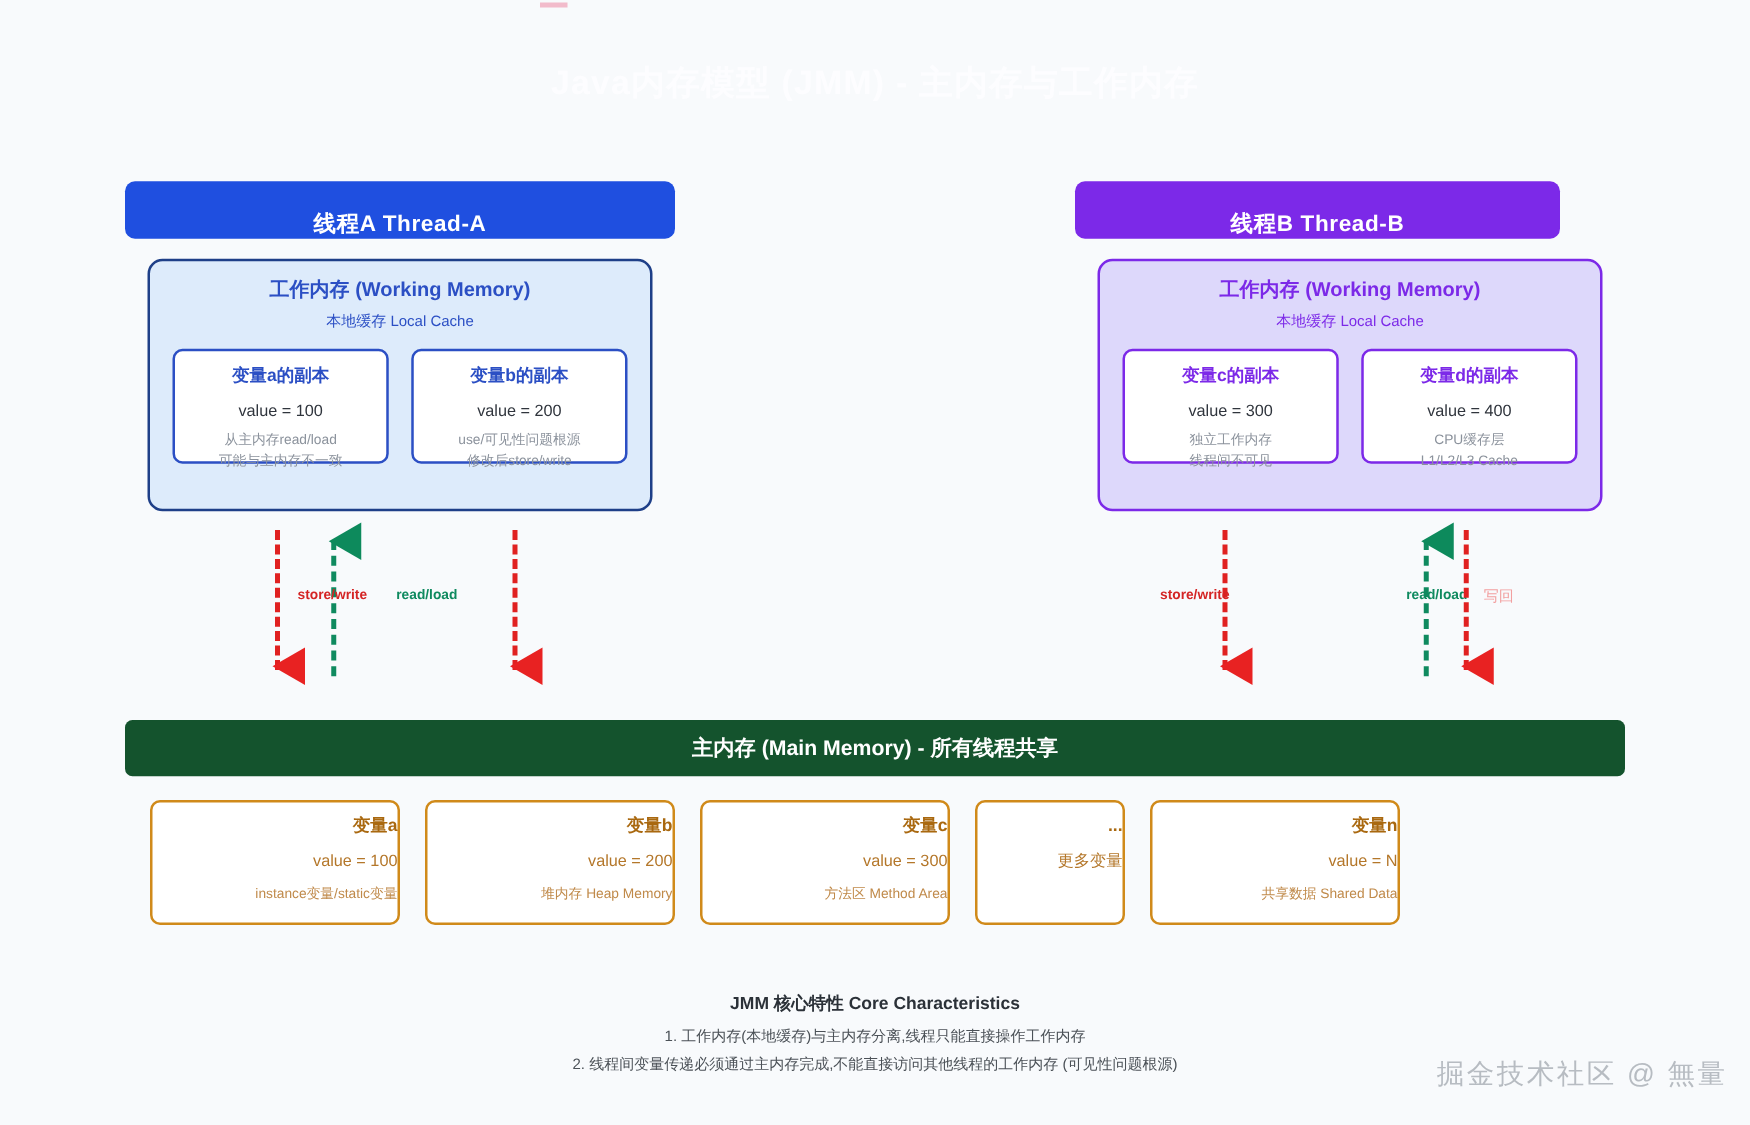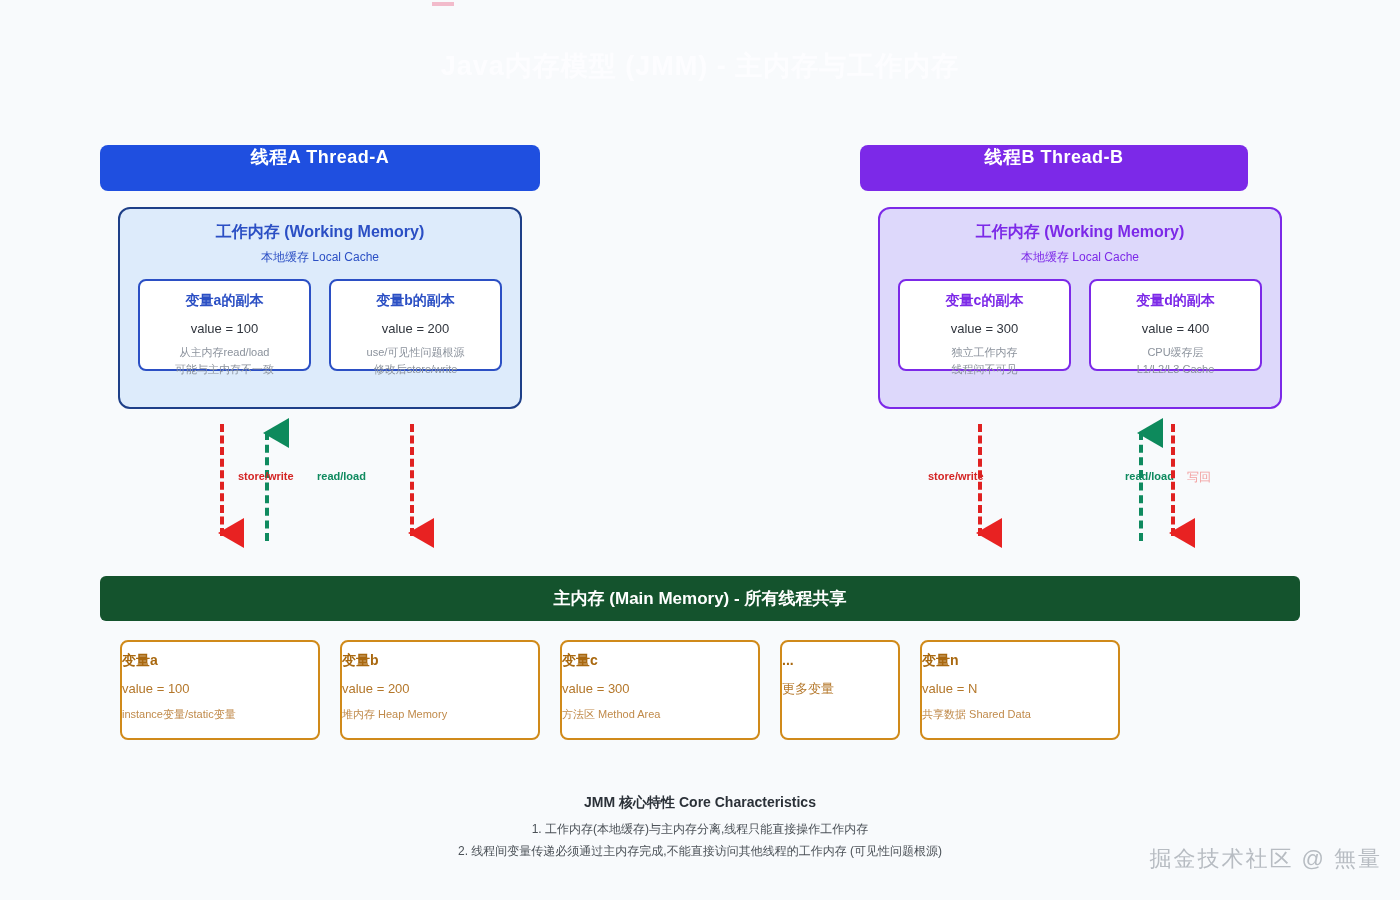--- a/index.html
+++ b/index.html
@@ -37,21 +37,21 @@
     background: #f0a6bb;
     opacity: .75;
   }
 
   
   .thread-header {
     position: absolute;
     height: 46px;
     border-radius: 8px;
     display: flex;
-    align-items: flex-start;
+    align-items: flex-end;
     justify-content: center;
     color: #ffffff;
     font-size: 18px;
     font-weight: bold;
     letter-spacing: .5px;
   }
   #thread-a-header { left: 100px; top: 145px; width: 440px; background: #1f4fe0; }
   #thread-b-header { left: 860px; top: 145px; width: 388px; background: #7c29e8; }
 
   .working-memory {
@@ -165,21 +165,21 @@
     gap: 20px;
   }
   .mm-card {
     background: #ffffff;
     border: 2px solid #d08a1a;
     border-radius: 8px;
     box-sizing: border-box;
     height: 100px;
     display: flex;
     flex-direction: column;
-    align-items: flex-start;
+    align-items: flex-end;
     padding-top: 10px;
   }
   .mm-card.wide { width: 200px; }
   .mm-card.narrow { width: 120px; }
   .mm-name  { font-size: 14px; font-weight: bold; color: #a9680f; }
   .mm-value { font-size: 13px; color: #b4772a; margin-top: 11px; }
   .mm-note  { font-size: 11px; color: #c08a4a; margin-top: 11px; }
   .mm-card.narrow .mm-value { font-size: 13px; color: #b4772a; margin-top: 12px; }
 
   

